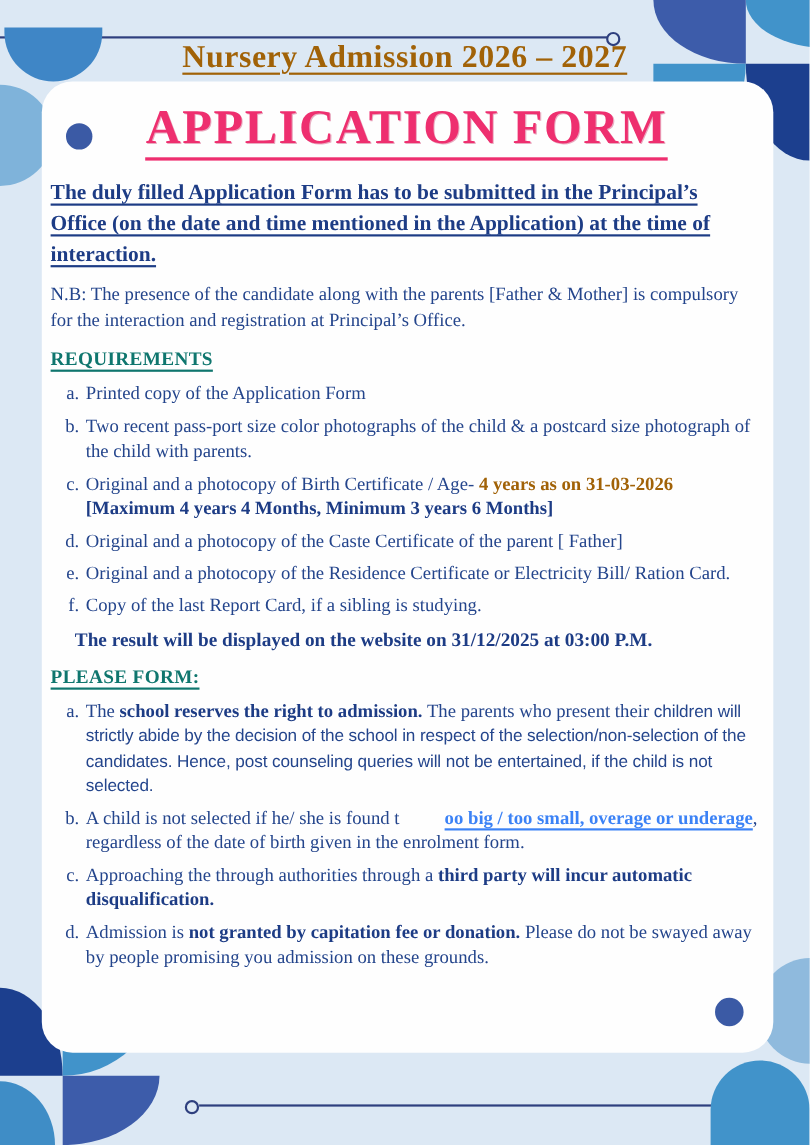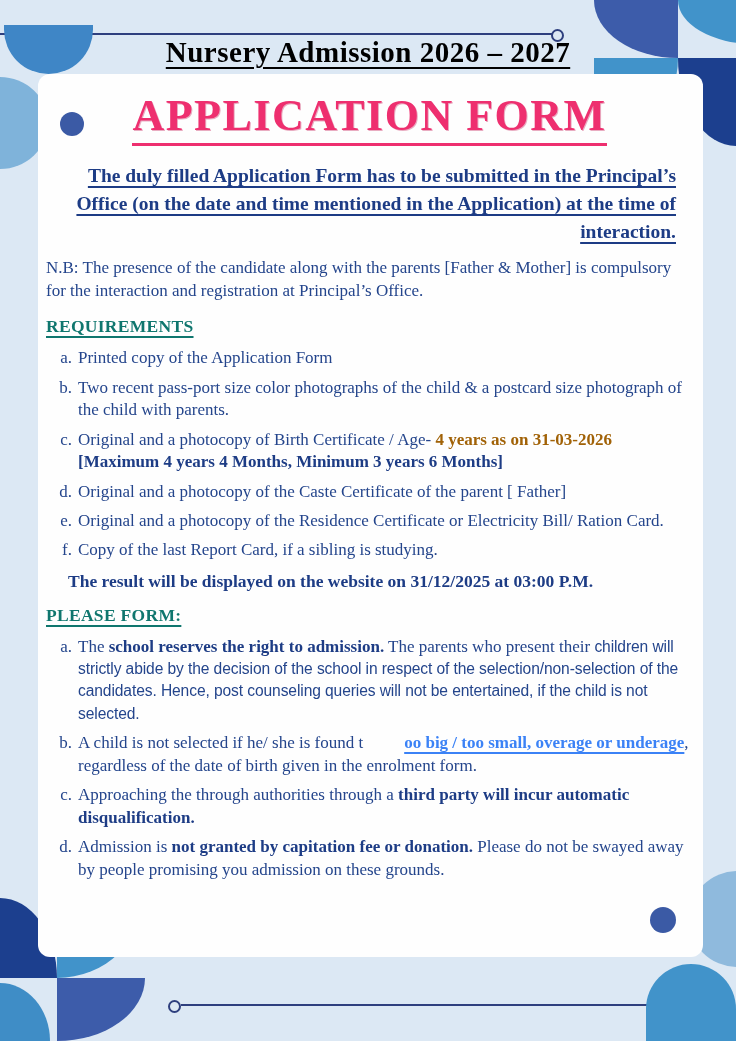--- a/index.html
+++ b/index.html
@@ -34,43 +34,43 @@
   .bl-q3{left:0;top:983px;width:50px;height:58px;background:#3f8dc6;border-radius:0 100% 0 0;}
   .bl-q4{left:57px;top:978px;width:88px;height:63px;border-radius:0 0 100% 0;}
   .dot{border-radius:50%;background:#3b5aa5;}
   .dot-tl{left:60px;top:112px;width:24px;height:24px;z-index:4;}
   .dot-br{left:650px;top:907px;width:26px;height:26px;z-index:4;}
   .br-circle{left:689px;top:871px;width:96px;height:96px;background:#8fbadd;border-radius:50%;}
   .br-arch{left:646px;top:964px;width:90px;height:77px;background:#4193ca;border-radius:46px 46px 0 0;}
   
   .top-title{
     position:absolute;left:0;right:0;top:36px;z-index:3;
-    text-align:center;font-size:29px;font-weight:bold;color:#000000;
+    text-align:center;font-size:29px;font-weight:bold;color:#a16207;
     text-decoration:underline;text-decoration-thickness:2px;text-underline-offset:5px;
     letter-spacing:0.5px;
   }
   
   .card{
     position:absolute;left:38px;top:74px;width:665px;height:883px;
-    background:#fefefe;border-radius:12px;z-index:3;
+    background:#fefefe;border-radius:28px;z-index:3;
     box-sizing:border-box;padding:16px 10px 0 8px;
   }
   .main-title{
     text-align:center;margin:2px 0 16px 0;
   }
   .main-title span{
     display:inline-block;
     font-size:44px;font-weight:bold;color:#ee2f6f;letter-spacing:1.5px;
     border-bottom:3px solid #ee2f6f;padding-bottom:3px;line-height:1.1;
     text-shadow:1px 1px 0 rgba(196,19,79,0.35);
   }
   .intro{
     margin:0 17px 12px 0;font-size:19.5px;font-weight:bold;line-height:1.42;
     color:#1d3c85;
-    text-decoration:underline;text-decoration-thickness:1.5px;text-underline-offset:4px;text-align:right;
+    text-decoration:underline;text-decoration-thickness:1.5px;text-underline-offset:4px;
   }
   .nb{margin:0 0 13px 0;font-size:17px;line-height:1.35;color:#24458c;}
   .sec-heading{
     margin:2px 0 10px 0;font-size:17.5px;font-weight:bold;color:#0f766e;
     text-decoration:underline;text-decoration-thickness:2px;text-underline-offset:4px;
     letter-spacing:0.3px;
   }
   .result-line{margin:0 0 12px 0;padding-left:22px;font-size:17.5px;font-weight:bold;color:#1d3c85;line-height:1.3;}
   .list{margin:0 0 8px 0;font-size:17px;color:#24458c;line-height:1.32;}
   .li{display:flex;margin:0 0 7px 0;}

